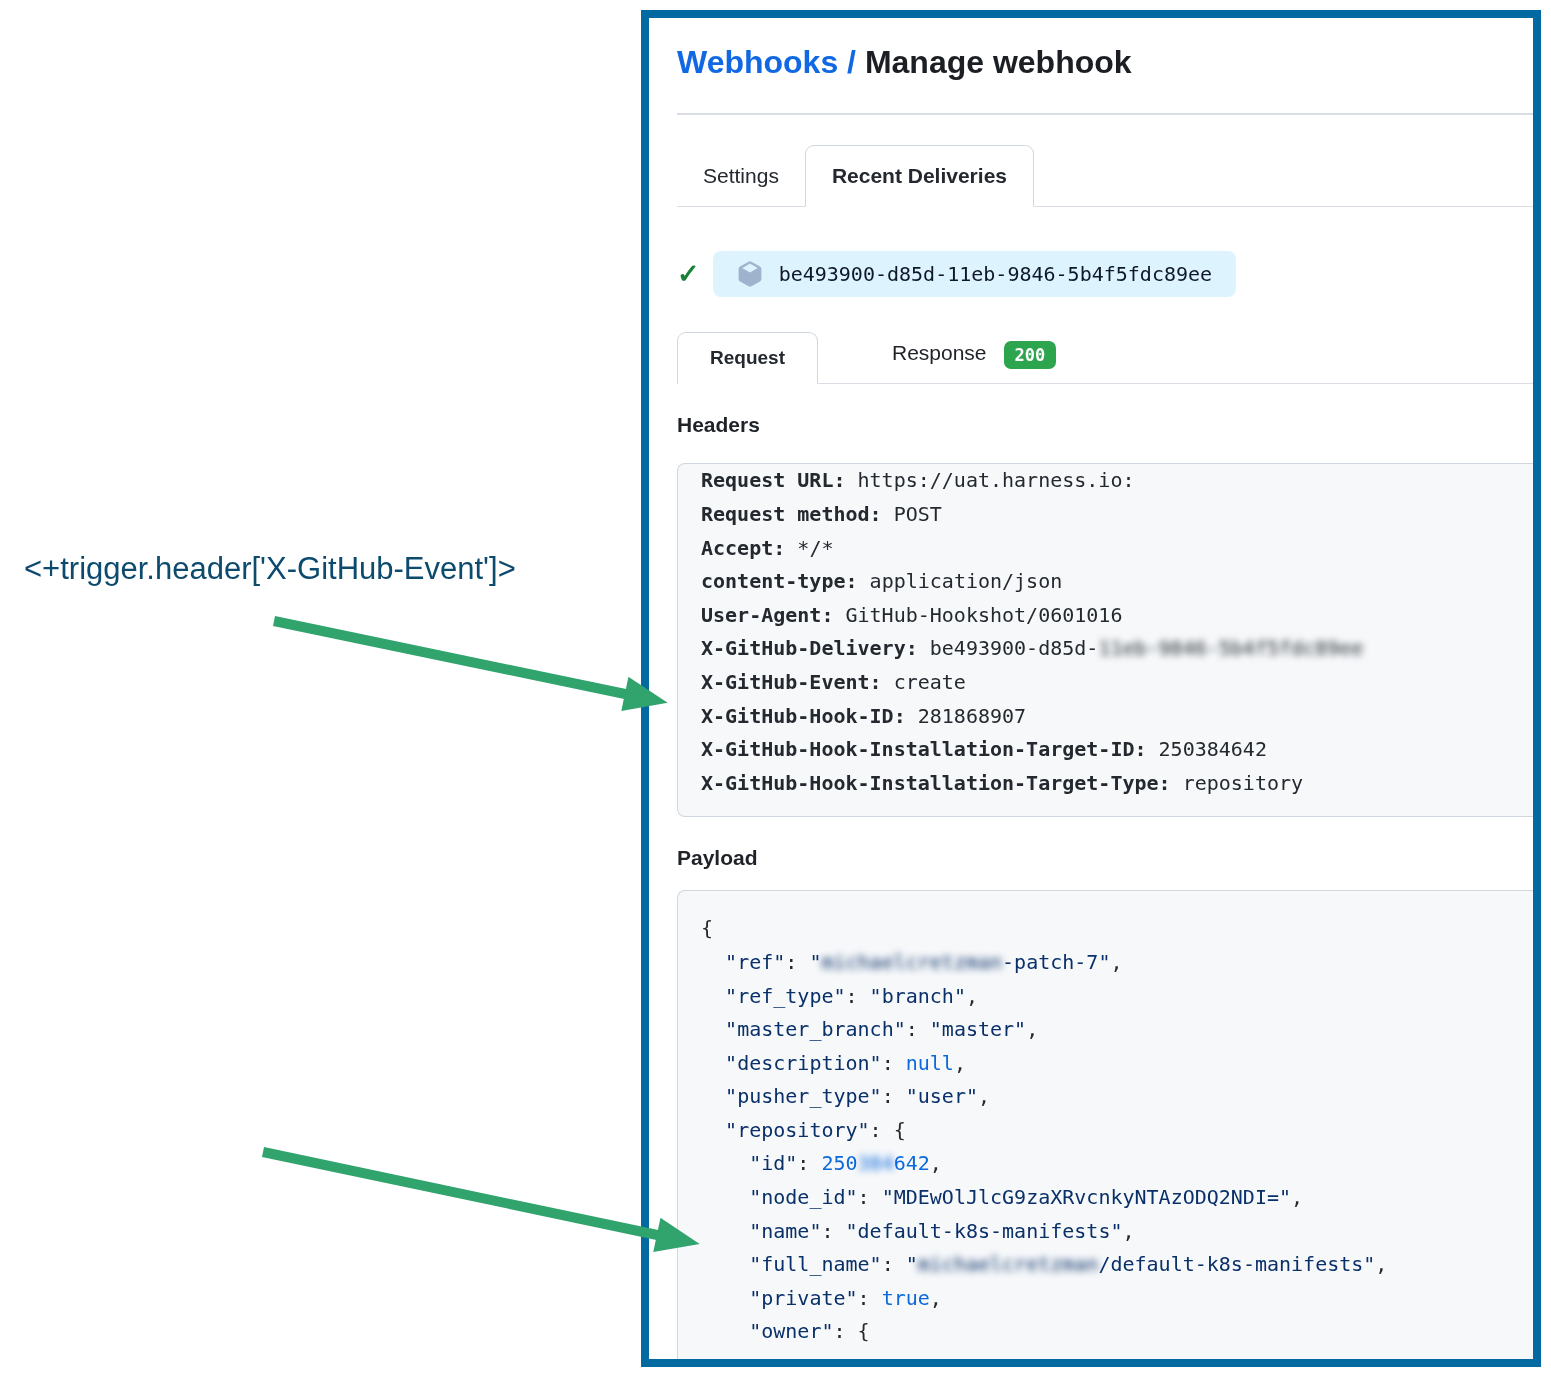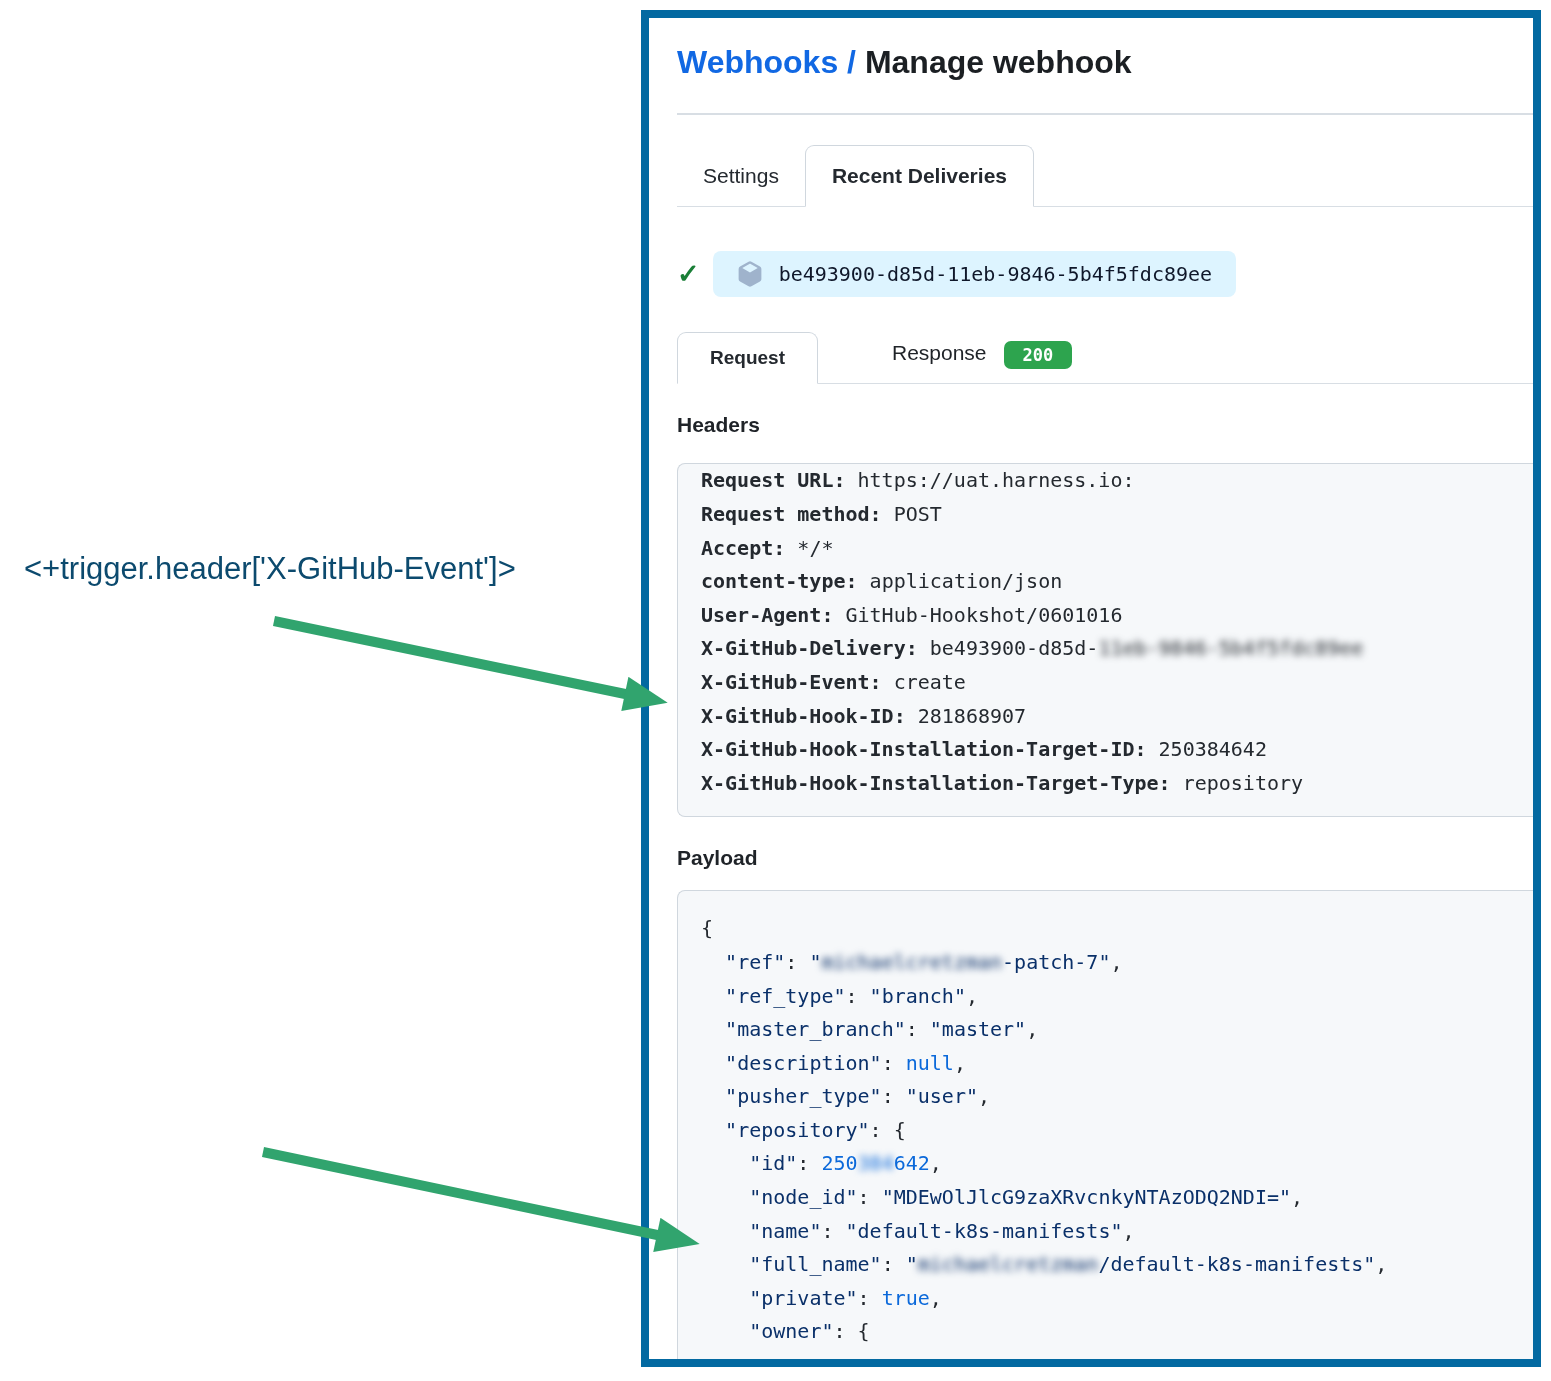--- a/index.html
+++ b/index.html
@@ -32,21 +32,21 @@
   .pill .id{font-family:"DejaVu Sans Mono",monospace;font-size:20px;color:#0f172a;text-align:center;}
   .pill svg{display:block;}
 
   .tabnav2{display:flex;align-items:flex-end;border-bottom:1px solid #d8dee4;margin-top:30px;}
   .tab2{padding:14px 32px;font-size:19px;font-weight:600;color:#24292f;cursor:pointer;}
   .tab2.active{background:#fff;border:1px solid #d0d7de;border-bottom:1px solid #fff;
     border-radius:9px 9px 0 0;margin-bottom:-1px;}
   .resp{display:flex;gap:17px;padding:14px 8px;margin-left:66px;
     font-size:21px;font-weight:400;cursor:pointer;}
   .badge{background:#2da44e;color:#fff;font-family:"DejaVu Sans Mono",monospace;
-    font-size:17px;font-weight:600;padding:4px 19px;border-radius:7px;line-height:1.2;}
+    font-size:17px;font-weight:600;padding:4px 11px;border-radius:7px;line-height:1.2;}
 
   .sect-h{font-size:21px;font-weight:700;color:#1f2328;margin:29px 0 0 0;}
   .codebox{background:#f6f8fa;border:1px solid #d0d7de;border-right:none;
     margin-top:26px;border-radius:8px 0 0 8px;padding:0 10px 16px 23px;
     font-family:"DejaVu Sans Mono",monospace;font-size:20px;line-height:33.6px;
     color:#24292f;white-space:pre;overflow:hidden;}
   .codebox.payload{margin-top:20px;border-bottom:none;border-radius:8px 0 0 0;
     padding-top:21px;height:520px;}
   .hlabel{font-weight:700;}
   .seg-p{color:#24292f;}

